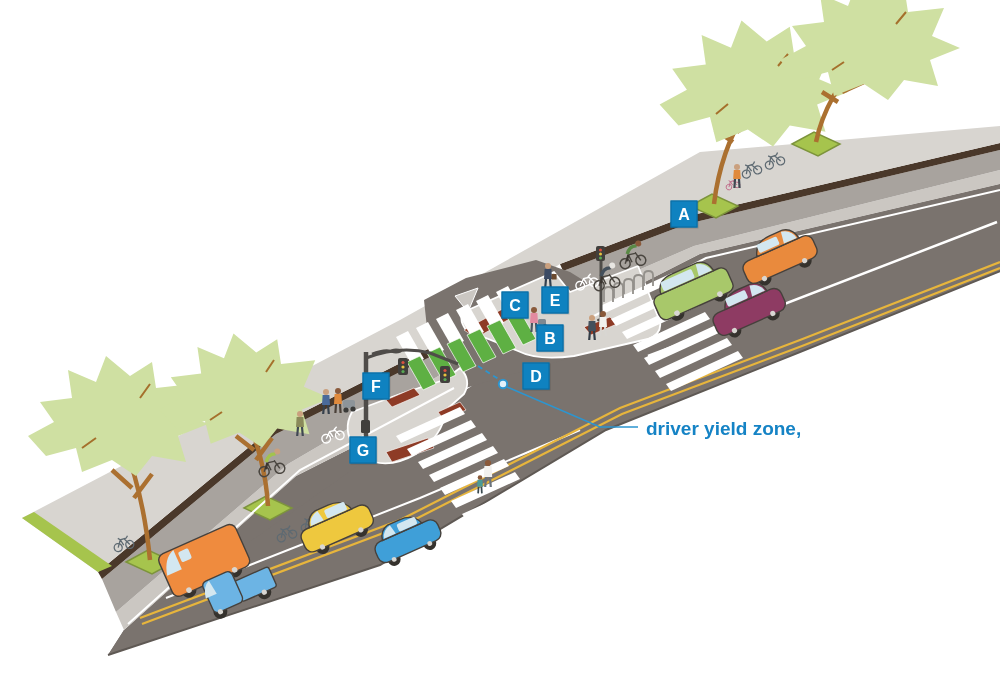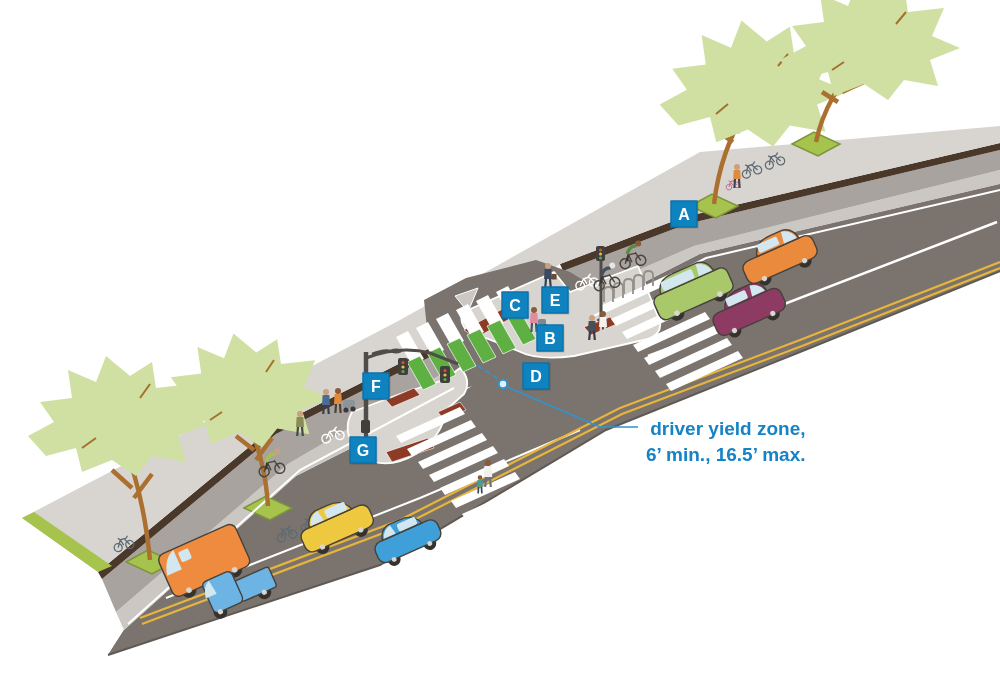--- a/index.html
+++ b/index.html
@@ -4,21 +4,21 @@
 <style>
   html,body{margin:0;padding:0;background:#fff;}
   #stage{position:relative;width:1000px;height:682px;background:#fff;overflow:hidden;
          font-family:"Liberation Sans",sans-serif;}
   #scene{position:absolute;left:0;top:0;}
   .callout{position:absolute;width:25px;height:25px;background:#0f82c0;color:#fff;
            display:flex;align-items:center;justify-content:center;font-weight:bold;
            font-size:16px;transform:translate(-50%,-50%);border:1px solid #0b6ba0;
            box-shadow:1px 1px 0 rgba(0,0,0,.15);}
   .annotation{position:absolute;color:#1583c5;font-weight:bold;font-size:19px;
-              line-height:26px;white-space:nowrap;text-align:right;}
+              line-height:26px;white-space:nowrap;}
 </style>
 </head>
 <body>
 
 <div id="stage">
 <svg id="scene" width="1000" height="682" viewBox="0 0 1000 682">
   <defs>
     <path id="canopy" d="M-88,8 L-62,-6 L-76,-26 L-44,-30 L-48,-58 L-20,-46 L-10,-72 L14,-52 L36,-66 L40,-40 L76,-44 L64,-16 L92,-4 L62,8 L70,34 L36,28 L20,48 L-4,32 L-34,44 L-40,20 L-70,28 Z"></path>
     <g id="rack">
       <path d="M0,0 V-11 Q0,-15 4.5,-15 Q9,-15 9,-11 V0" fill="none" stroke="#93908b" stroke-width="1.8"></path>
@@ -357,15 +357,14 @@
 <div class="callout" style="left: 684px; top: 214px;">A</div>
 <div class="callout" style="left: 550px; top: 338px;">B</div>
 <div class="callout" style="left: 515px; top: 305px;">C</div>
 <div class="callout" style="left: 536px; top: 376px;">D</div>
 <div class="callout" style="left: 555px; top: 300px;">E</div>
 <div class="callout" style="left: 376px; top: 386px;">F</div>
 <div class="callout" style="left: 363px; top: 450px;">G</div>
 
 <div class="annotation" style="left: 646px; top: 416px;">
   <div>driver yield zone,</div>
-  <div>6’ min., 16.5’ max.</div>
 </div>
 </div>
 
 </body></html>

